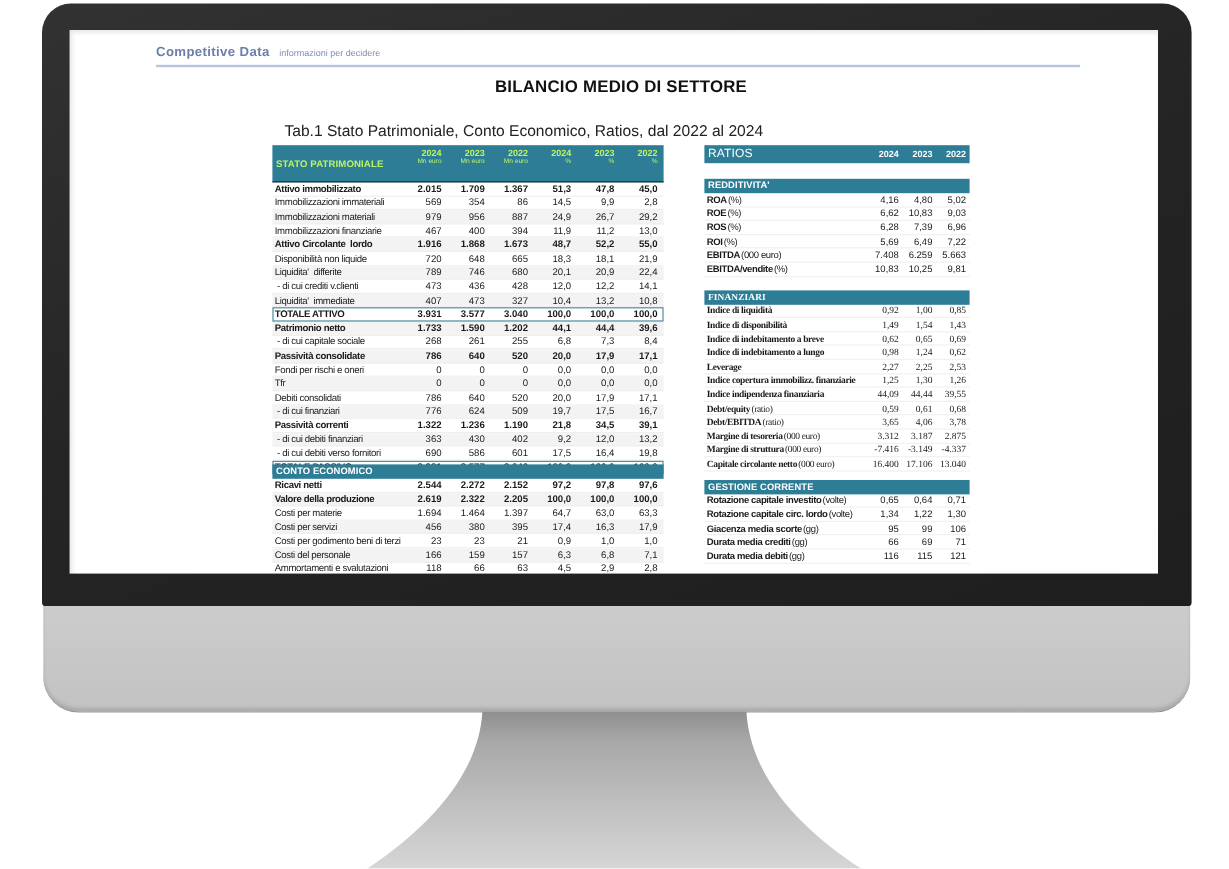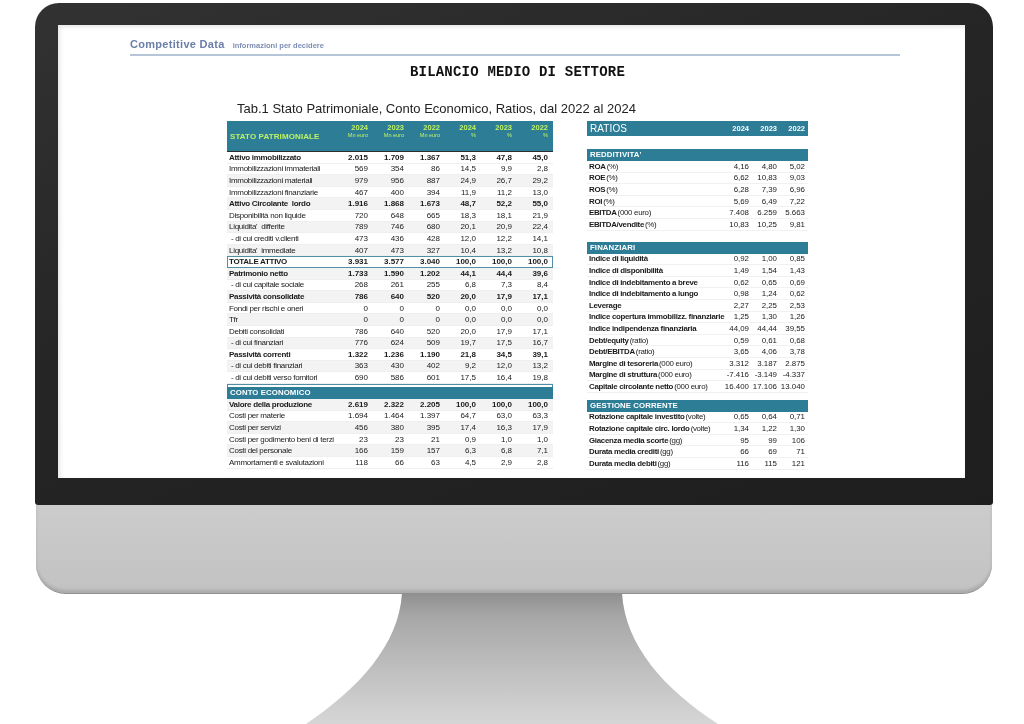--- a/index.html
+++ b/index.html
@@ -14,24 +14,24 @@
           overflow:hidden;box-shadow:inset 2px 2px 4px rgba(0,0,0,0.10);}
   .chin{position:absolute;left:36px;top:505px;width:956px;height:88px;
         background:linear-gradient(#cccccc,#c2c2c2);
         border-radius:0 0 30px 30px;border-bottom:1px solid #8f8f8f;
         box-shadow:inset 0 -3px 3px rgba(0,0,0,0.12);}
   .stand{position:absolute;left:0;top:593px;width:1024px;height:131px;}
 
   
   .logo{position:absolute;left:72px;top:9px;white-space:nowrap;}
   .brand{font-size:11px;font-weight:700;color:#6b7ea9;letter-spacing:0.3px;}
-  .tagline{font-size:7.5px;font-weight:700;color:#7d8eb3;margin-left:8px;text-align:right;}
+  .tagline{font-size:7.5px;font-weight:400;color:#7d8eb3;margin-left:8px;text-align:right;}
   .logo-line{position:absolute;left:72px;top:29px;width:770px;height:2px;background:#b7c5d9;}
   .doc-title{position:absolute;left:169px;top:39px;width:581px;text-align:center;
-             font-size:14px;font-weight:700;color:#111;letter-spacing:0.2px;font-family:Liberation Mono, monospace;}
+             font-size:14px;font-weight:700;color:#111;letter-spacing:0.2px;}
   .doc-subtitle{position:absolute;left:179px;top:76px;font-size:13px;color:#222;}
 
   
   .band{height:12px;background:#2d7d96;color:#fff;font-weight:700;font-size:7.8px;
         line-height:12px;padding-left:3px;letter-spacing:0.1px;}
   .row{display:grid;align-items:center;height:11.6px;border-bottom:1px solid #efefef;
        box-sizing:border-box;font-size:8px;}
   .row.alt{background:#f3f3f3;}
   .row.bold{font-weight:700;}
   .row.total{font-weight:700;background:#fff;outline:1.3px solid #4f8ea4;outline-offset:-1px;}
@@ -50,21 +50,21 @@
   .hy .u{font-size:5.5px;line-height:6px;}
 
   
   .ratios-col{position:absolute;left:529px;top:96px;width:221px;}
   .r-head{display:grid;grid-template-columns:137px repeat(3,28px);background:#2d7d96;color:#fff;
           height:15px;align-items:center;}
   .r-head .hl{font-size:10px;font-weight:400;padding-left:3px;letter-spacing:0.1px;}
   .r-head .hy2{font-size:7.5px;font-weight:700;text-align:right;padding-right:3px;}
   .r-sect{margin-top:0;}
   .sect-redd{margin-top:13px;}
-  .sect-fin{margin-top:11px;}
+  .sect-fin{margin-top:11px;font-family:Liberation Serif, serif;}
   .sect-gest{margin-top:7px;}
   .r-row{grid-template-columns:137px repeat(3,28px);border-bottom:1px solid #f1f1f1;}
   .r-label{white-space:nowrap;letter-spacing:-0.3px;padding-left:2px;font-size:7.9px;}
   .r-label b{font-weight:700;}
   .r-label .unit{font-weight:400;margin-left:1px;}
   .r-row .num{padding-right:3px;font-size:7.9px;}
 </style>
 </head>
 <body>
 
@@ -329,20 +329,29 @@
               <div class="num">100,0</div>
               <div class="num">100,0</div>
             </div>
           </div>
       </div>
 
       <div class="ce">
         <div class="band">CONTO ECONOMICO</div>
         <div>
 
+            <div class="row bold">
+              <div class="lbl">Ricavi netti</div>
+              <div class="num">2.544</div>
+              <div class="num">2.272</div>
+              <div class="num">2.152</div>
+              <div class="num">97,2</div>
+              <div class="num">97,8</div>
+              <div class="num">97,6</div>
+            </div>
 
             <div class="row bold alt">
               <div class="lbl">Valore della produzione</div>
               <div class="num">2.619</div>
               <div class="num">2.322</div>
               <div class="num">2.205</div>
               <div class="num">100,0</div>
               <div class="num">100,0</div>
               <div class="num">100,0</div>
             </div>

